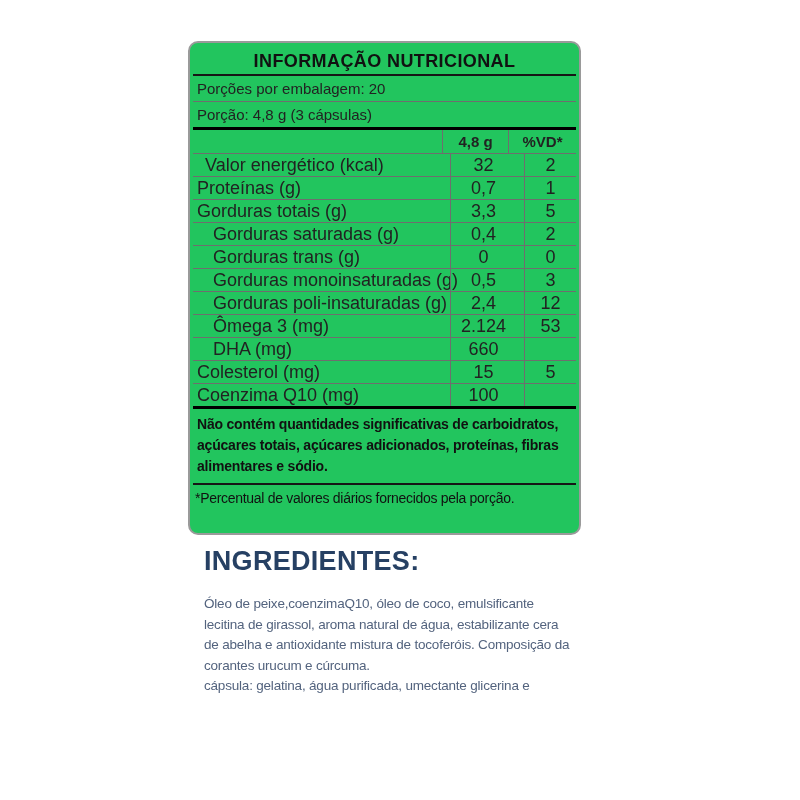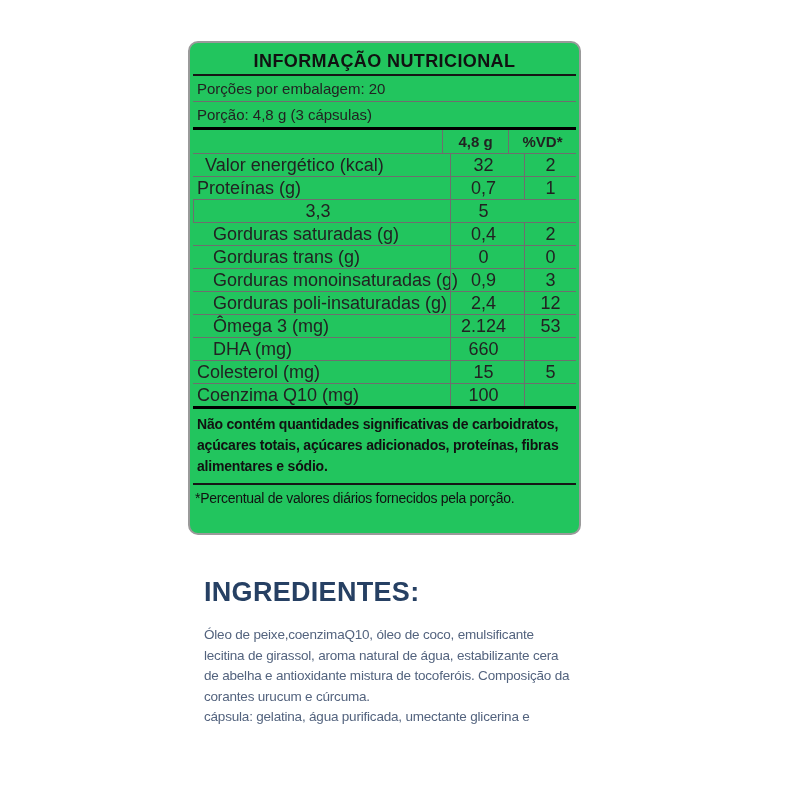--- a/index.html
+++ b/index.html
@@ -88,21 +88,21 @@
   .footnote{
     font-weight:normal;
     font-size:14px;
     letter-spacing:-0.3px;
     padding:5px 2px;
     white-space:nowrap;
     color:#111;
   }
   .ingredients{
     position:absolute;
-    left:204px; top:577px;
+    left:204px; top:546px;
   }
   .ing-heading{
     font-size:27px;
     font-weight:800;
     letter-spacing:.3px;
     color:var(--heading-navy);
   }
   .ing-lines{
     margin-top:17px;
     font-size:13.5px;
@@ -134,39 +134,40 @@
         <div class="cell-b">2</div>
       </div>
 
       <div class="t-row">
         <div class="lbl" style="padding-left: 4px;">Proteínas (g)</div>
         <div class="cell-b">0,7</div>
         <div class="cell-b">1</div>
       </div>
 
       <div class="t-row">
+        <div class="lbl" style="padding-left: 4px;">Gorduras totais (g)</div>
         <div class="cell-b">3,3</div>
         <div class="cell-b">5</div>
       </div>
 
       <div class="t-row">
         <div class="lbl" style="padding-left: 20px;">Gorduras saturadas (g)</div>
         <div class="cell-b">0,4</div>
         <div class="cell-b">2</div>
       </div>
 
       <div class="t-row">
         <div class="lbl" style="padding-left: 20px;">Gorduras trans (g)</div>
         <div class="cell-b">0</div>
         <div class="cell-b">0</div>
       </div>
 
       <div class="t-row">
         <div class="lbl" style="padding-left: 20px;">Gorduras monoinsaturadas (g)</div>
-        <div class="cell-b">0,9</div>
+        <div class="cell-b">0,5</div>
         <div class="cell-b">3</div>
       </div>
 
       <div class="t-row">
         <div class="lbl" style="padding-left: 20px;">Gorduras poli-insaturadas (g)</div>
         <div class="cell-b">2,4</div>
         <div class="cell-b">12</div>
       </div>
 
       <div class="t-row">

